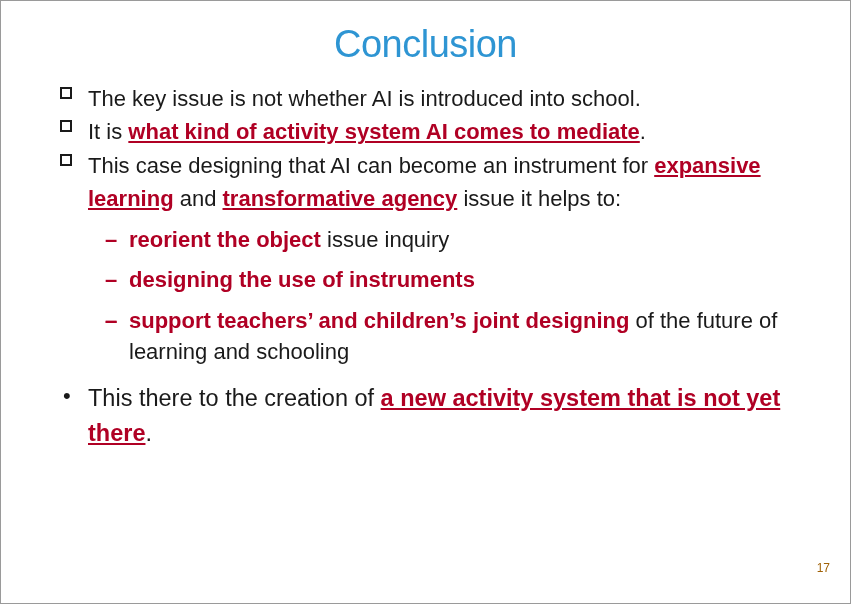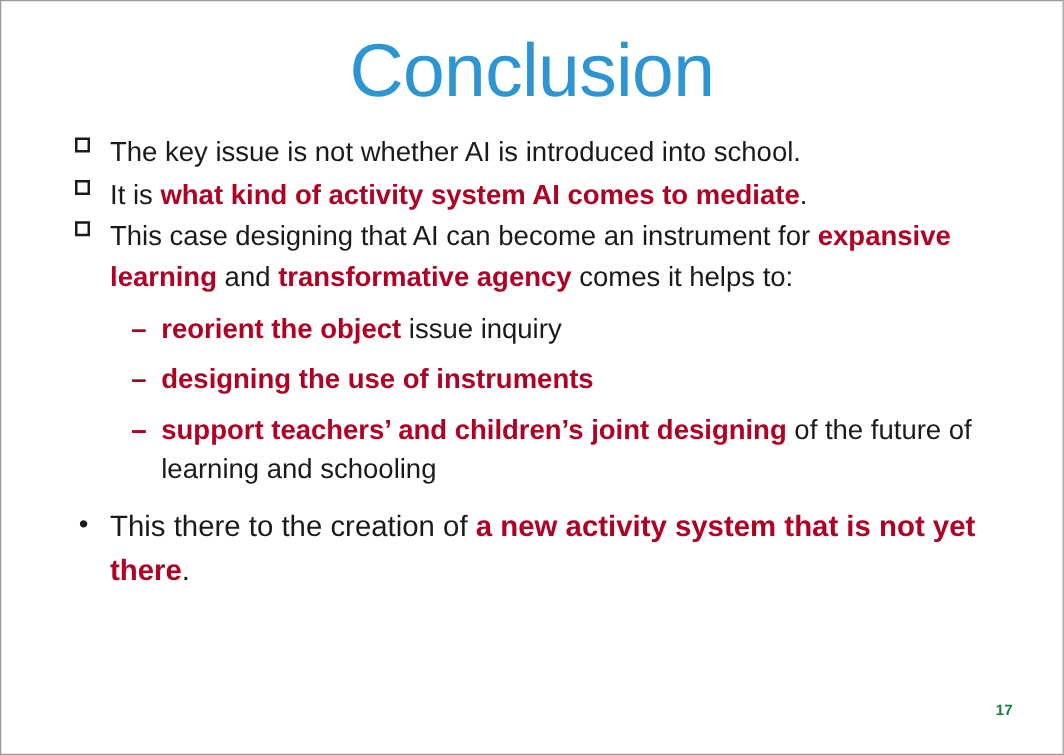--- a/index.html
+++ b/index.html
@@ -18,21 +18,21 @@
     box-sizing: border-box;
     width: 851px;
     height: 604px;
     background: #ffffff;
     border: 1px solid #9a9a9a;
   }
   .slide-title {
     text-align: center;
     color: #2e95d3;
     font-family: "Liberation Sans", sans-serif;
-    font-size: 60px;
+    font-size: 38px;
     font-weight: 400;
     line-height: 1.05;
     margin-top: 24px;
     letter-spacing: -0.5px;
   }
   .body {
     margin-top: 18px;
     padding: 0 30px 0 56px;
     font-family: "Liberation Sans", sans-serif;
     color: #1a1a1a;
@@ -84,42 +84,42 @@
   .lvl1b .dot {
     position: absolute;
     left: 6px;
     top: -1px;
     font-size: 22px;
     color: #1a1a1a;
   }
   .em {
     color: #b00024;
     font-weight: bold;
+    text-decoration: underline;
   }
   .page-num {
     position: absolute;
-    right: 40px;
+    right: 20px;
     bottom: 28px;
     font-family: "Liberation Sans", sans-serif;
     font-size: 12px;
-    color: #15803d;
-    font-weight: bold;
+    color: #a16207;
   }
 </style>
 </head>
 <body>
 
 <div class="slide">
 
   <div class="slide-title">Conclusion</div>
 
   <div class="body">
       <div class="lvl1"><span class="marker"></span><span class="">The key issue is not whether AI is introduced into school.</span></div>
       <div class="lvl1"><span class="marker"></span><span class="">It is </span><span class="em">what kind of activity system AI comes to mediate</span><span class="">.</span></div>
-      <div class="lvl1"><span class="marker"></span><span class="">This case designing that AI can become an instrument for </span><span class="em">expansive learning</span><span class=""> and </span><span class="em">transformative agency</span><span class=""> comes it helps to:</span></div>
+      <div class="lvl1"><span class="marker"></span><span class="">This case designing that AI can become an instrument for </span><span class="em">expansive learning</span><span class=""> and </span><span class="em">transformative agency</span><span class=""> issue it helps to:</span></div>
       <div class="lvl2"><span class="dash">–</span><span class="">reorient the object</span><span class="plain"> issue inquiry</span></div>
       <div class="lvl2"><span class="dash">–</span><span class="">designing the use of instruments</span></div>
       <div class="lvl2"><span class="dash">–</span></div>
       <div class="lvl2"><span class="dash">–</span><span class="">support teachers’ and children’s joint designing</span><span class="plain"> of the future of learning and schooling</span></div>
       <div class="lvl1b"><span class="dot">•</span><span class="">This there to the creation of </span><span class="em">a new activity system that is not yet there</span><span class="">.</span></div>
     </div>
 
   <div class="page-num">17</div>
 
 </div>

